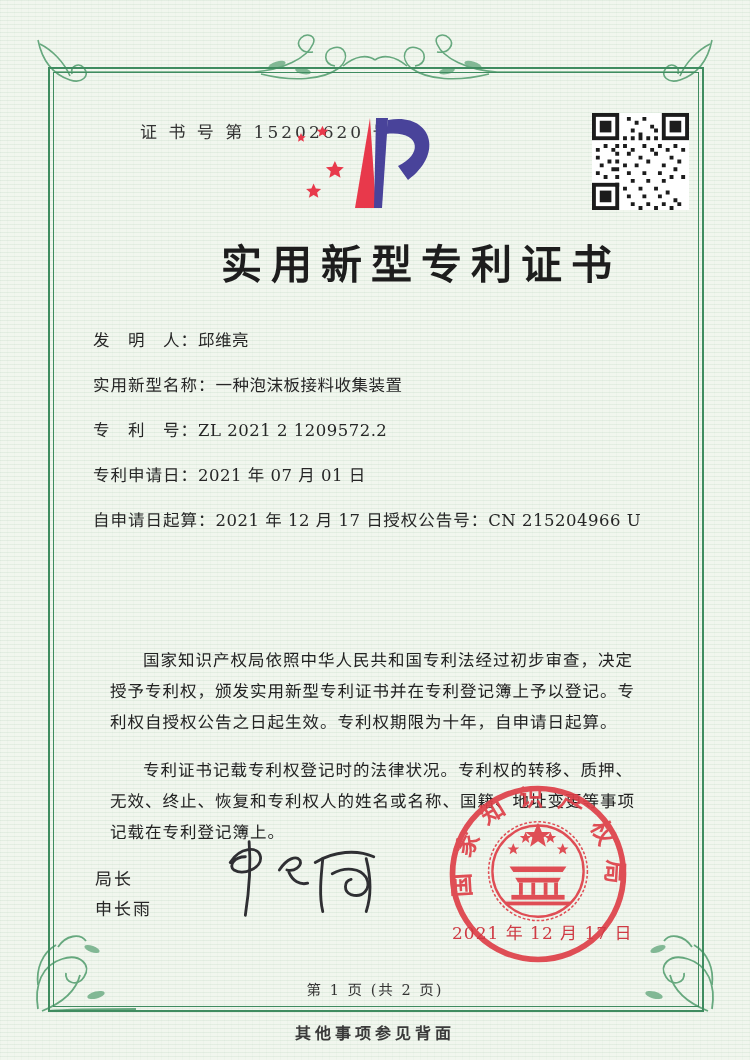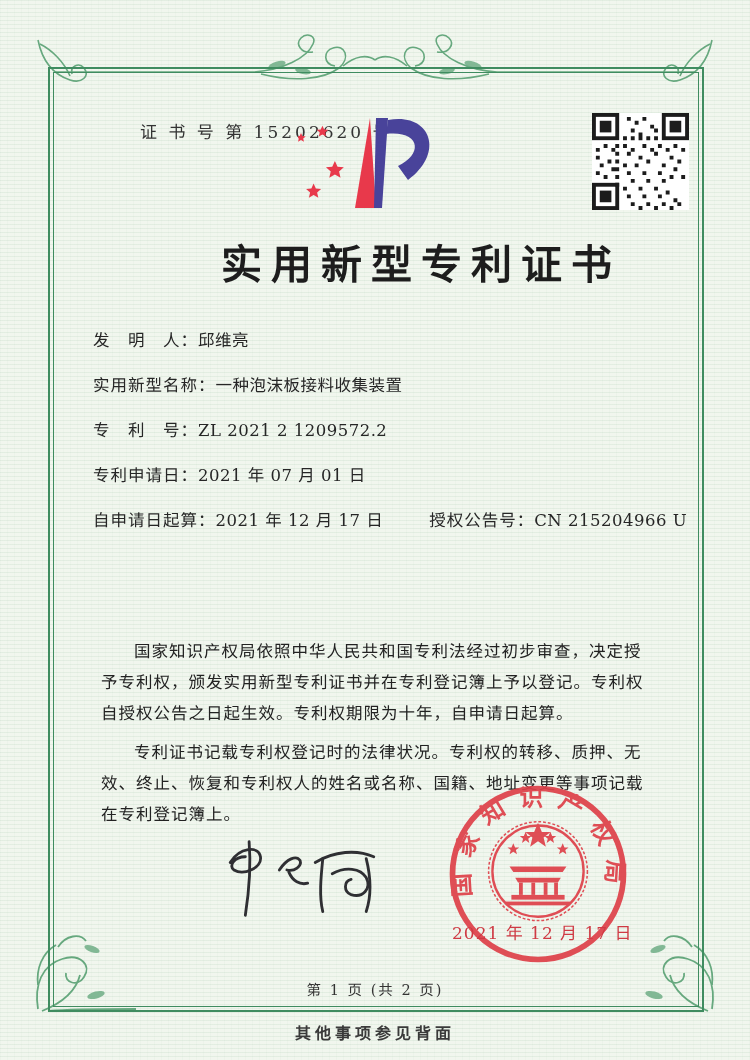--- a/index.html
+++ b/index.html
@@ -23,23 +23,23 @@
   .logo{position:absolute;left:298px;top:108px;}
   .qr{position:absolute;left:592px;top:113px;}
   .title{
     position:absolute;left:0;top:231px;width:750px;text-align:center;
     font-size:41px;font-weight:bold;letter-spacing:9px;color:#1d1d1d;padding-left:46px;
   }
   .fields{position:absolute;left:93px;top:327px;width:570px;font-size:16.5px;}
   .row{height:45px;white-space:nowrap;}
   .lbl{letter-spacing:1px;}
   .val{letter-spacing:.5px;}
-  .grant-right{margin-left:46px;font-family:Liberation Serif, serif;}
+  .grant-right{font-family:Liberation Serif, serif;}
   .paras{position:absolute;left:93px;top:628px;width:566px;font-size:16.5px;line-height:31px;letter-spacing:1px;color:#222;}
-  .paras p{margin:8px;text-indent:2em;}
+  .paras p{margin:17px;text-indent:2em;}
   .officer{position:absolute;left:95px;top:864px;font-size:17px;line-height:30px;letter-spacing:2px;}
   .signature{position:absolute;left:212px;top:836px;}
   .seal{position:absolute;left:443px;top:779px;opacity:.92;}
   .seal-date{
     position:absolute;left:452px;top:919px;width:190px;
     font-size:17px;letter-spacing:1px;color:#cf3a44;white-space:nowrap;
   }
   .page-footer{position:absolute;left:0;top:978px;width:750px;text-align:center;font-size:14.5px;letter-spacing:2px;color:#333;}
   .back-note{position:absolute;left:0;top:1020px;width:750px;text-align:center;font-size:16px;letter-spacing:4px;color:#3a3a3a;font-weight:bold;}
   .orn{position:absolute;}
@@ -161,20 +161,24 @@
     <div class="row">
       <span class="lbl">自申请日起算：</span><span class="val">2021 年 12 月 17 日</span><span class="lbl grant-right">授权公告号：</span><span class="val">CN 215204966 U</span>
     </div>
   </div>
 
   <div class="paras">
     <p>国家知识产权局依照中华人民共和国专利法经过初步审查，决定授予专利权，颁发实用新型专利证书并在专利登记簿上予以登记。专利权自授权公告之日起生效。专利权期限为十年，自申请日起算。</p>
     <p>专利证书记载专利权登记时的法律状况。专利权的转移、质押、无效、终止、恢复和专利权人的姓名或名称、国籍、地址变更等事项记载在专利登记簿上。</p>
   </div>
 
+  <div class="officer">
+    <div>局长</div>
+    <div>申长雨</div>
+  </div>
 
   <svg class="signature" width="180" height="85" viewBox="0 0 180 90">
     <g stroke="#2f2f33" stroke-width="3" fill="none" stroke-linecap="round">
       <path d="M14 28 C24 12 44 10 46 22 C48 34 28 42 18 36 C12 32 18 22 30 22"></path>
       <path d="M34 6 C36 30 34 58 30 84"></path>
       <path d="M66 36 C74 24 84 20 88 26 C90 32 82 38 74 36"></path>
       <path d="M76 38 C80 48 88 52 96 50"></path>
       <path d="M104 28 C124 16 148 14 166 22"></path>
       <path d="M112 24 C110 44 108 64 112 80"></path>
       <path d="M122 40 C136 32 152 34 158 44 C164 56 154 66 142 62 C134 59 134 48 142 46"></path>

